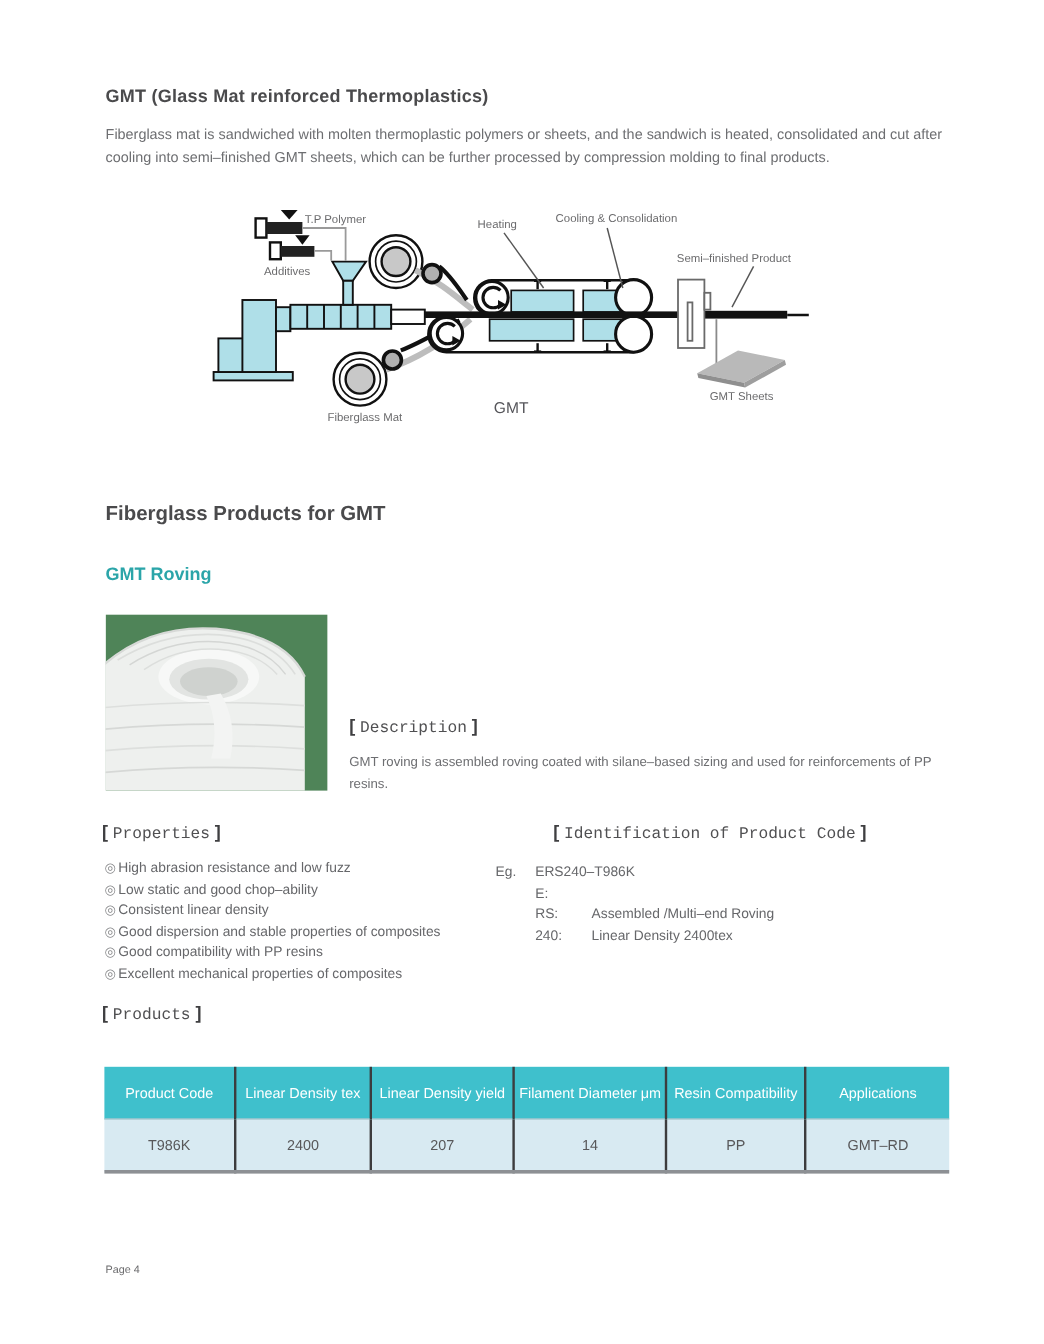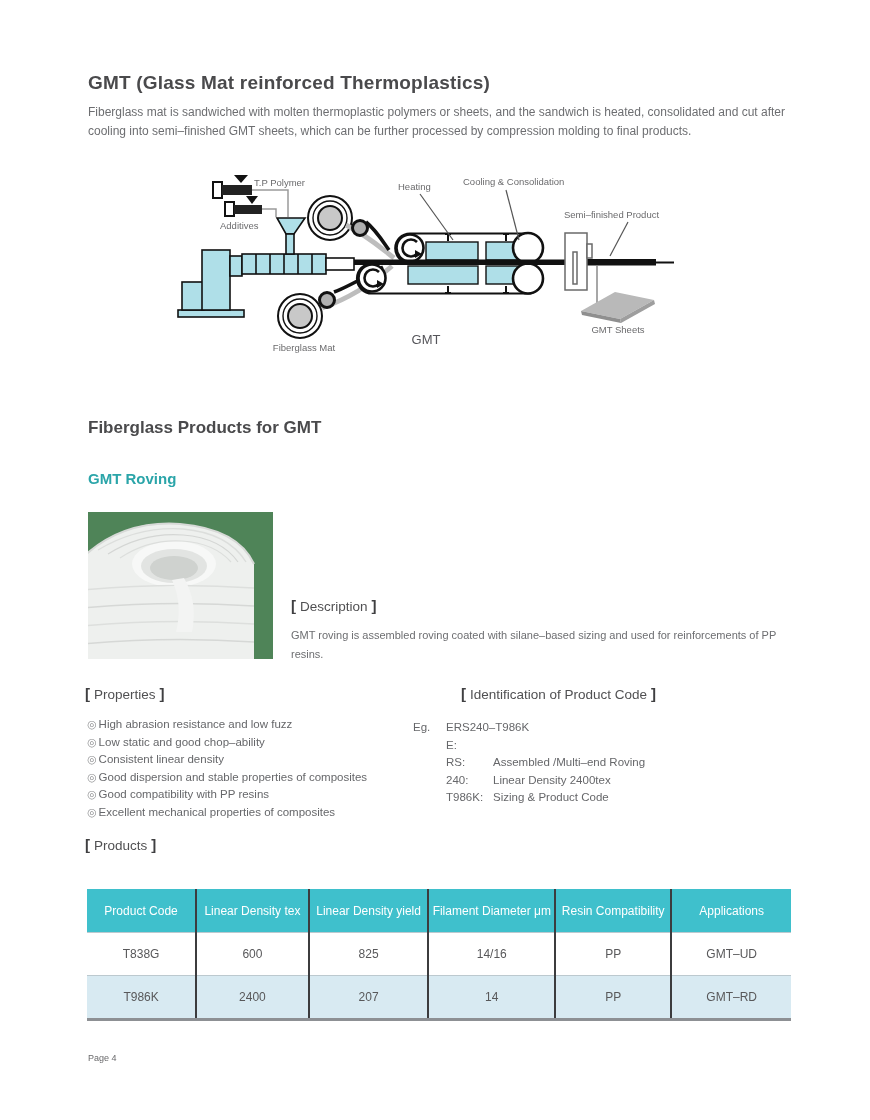--- a/index.html
+++ b/index.html
@@ -1,29 +1,29 @@
 <!DOCTYPE html>
 <html><head>
 <meta charset="utf-8">
 <style>
   html,body{margin:0;padding:0;background:#e8e8e8;}
   #page{position:relative;width:870px;height:1120px;background:#ffffff;margin:0 auto;
         font-family:"Liberation Sans",sans-serif;color:#6d6e71;overflow:hidden;}
   .abs{position:absolute;}
 
   
-  #doc-title{left:88px;top:72px;font-size:19px;font-weight:700;color:#4a4a4c;letter-spacing:.2px;}
+  #doc-title{left:88px;top:72px;font-size:15px;font-weight:700;color:#4a4a4c;letter-spacing:.2px;}
   #intro{left:88px;top:103px;width:708px;font-size:12px;line-height:19px;color:#6d6e71;}
   #section-title{left:88px;top:418px;font-size:17px;font-weight:700;color:#4a4a4c;}
   #product-name{left:88px;top:470px;font-size:15px;font-weight:700;color:#2ba5a9;}
 
   
   .bkt-heading{font-size:13.5px;color:#505052;white-space:nowrap;}
   .bkt{font-weight:700;font-size:15px;color:#3f3f41;}
-  .bkt-label{margin:16px 4px;}
+  .bkt-label{margin:16px 4px;font-family:Liberation Mono, monospace;}
 
   
   #diagram{left:176px;top:170px;width:500px;height:200px;}
   svg text{font-family:"Liberation Sans",sans-serif;font-size:9.5px;fill:#6b6b6d;}
   #diagram-caption{left:176px;top:332px;width:500px;text-align:center;font-size:13px;color:#55555a;}
 
   
   #photo{left:88px;top:512px;width:185px;height:147px;}
 
   
@@ -227,25 +227,20 @@
     </div>
     <div class="id-row">
       <span class="id-c1"></span>
       <span class="id-key">RS:</span>
       <span class="id-val">Assembled /Multi–end Roving</span>
     </div>
     <div class="id-row">
       <span class="id-c1"></span>
       <span class="id-key">240:</span>
       <span class="id-val">Linear Density 2400tex</span>
-    </div>
-    <div class="id-row">
-      <span class="id-c1"></span>
-      <span class="id-key">T986K:</span>
-      <span class="id-val">Sizing &amp; Product Code</span>
     </div>
   </div>
 
   <div class="abs bkt-heading" id="products-head">
     <span class="bkt">[</span><span class="bkt-label">Products</span><span class="bkt">]</span>
   </div>
   <table class="abs" id="products-table">
     <colgroup>
       <col style="width:15.5%">
         <col style="width:16%">
@@ -258,28 +253,20 @@
       <tr>
         <th>Product Code</th>
         <th>Linear Density  tex</th>
         <th>Linear Density  yield</th>
         <th>Filament  Diameter  μm</th>
         <th>Resin Compatibility</th>
         <th>Applications</th>
       </tr>
     </thead>
     <tbody>
-      <tr>
-        <td>T838G</td>
-        <td>600</td>
-        <td>825</td>
-        <td>14/16</td>
-        <td>PP</td>
-        <td>GMT–UD</td>
-      </tr>
       <tr class="alt">
         <td>T986K</td>
         <td>2400</td>
         <td>207</td>
         <td>14</td>
         <td>PP</td>
         <td>GMT–RD</td>
       </tr>
     </tbody>
   </table>

